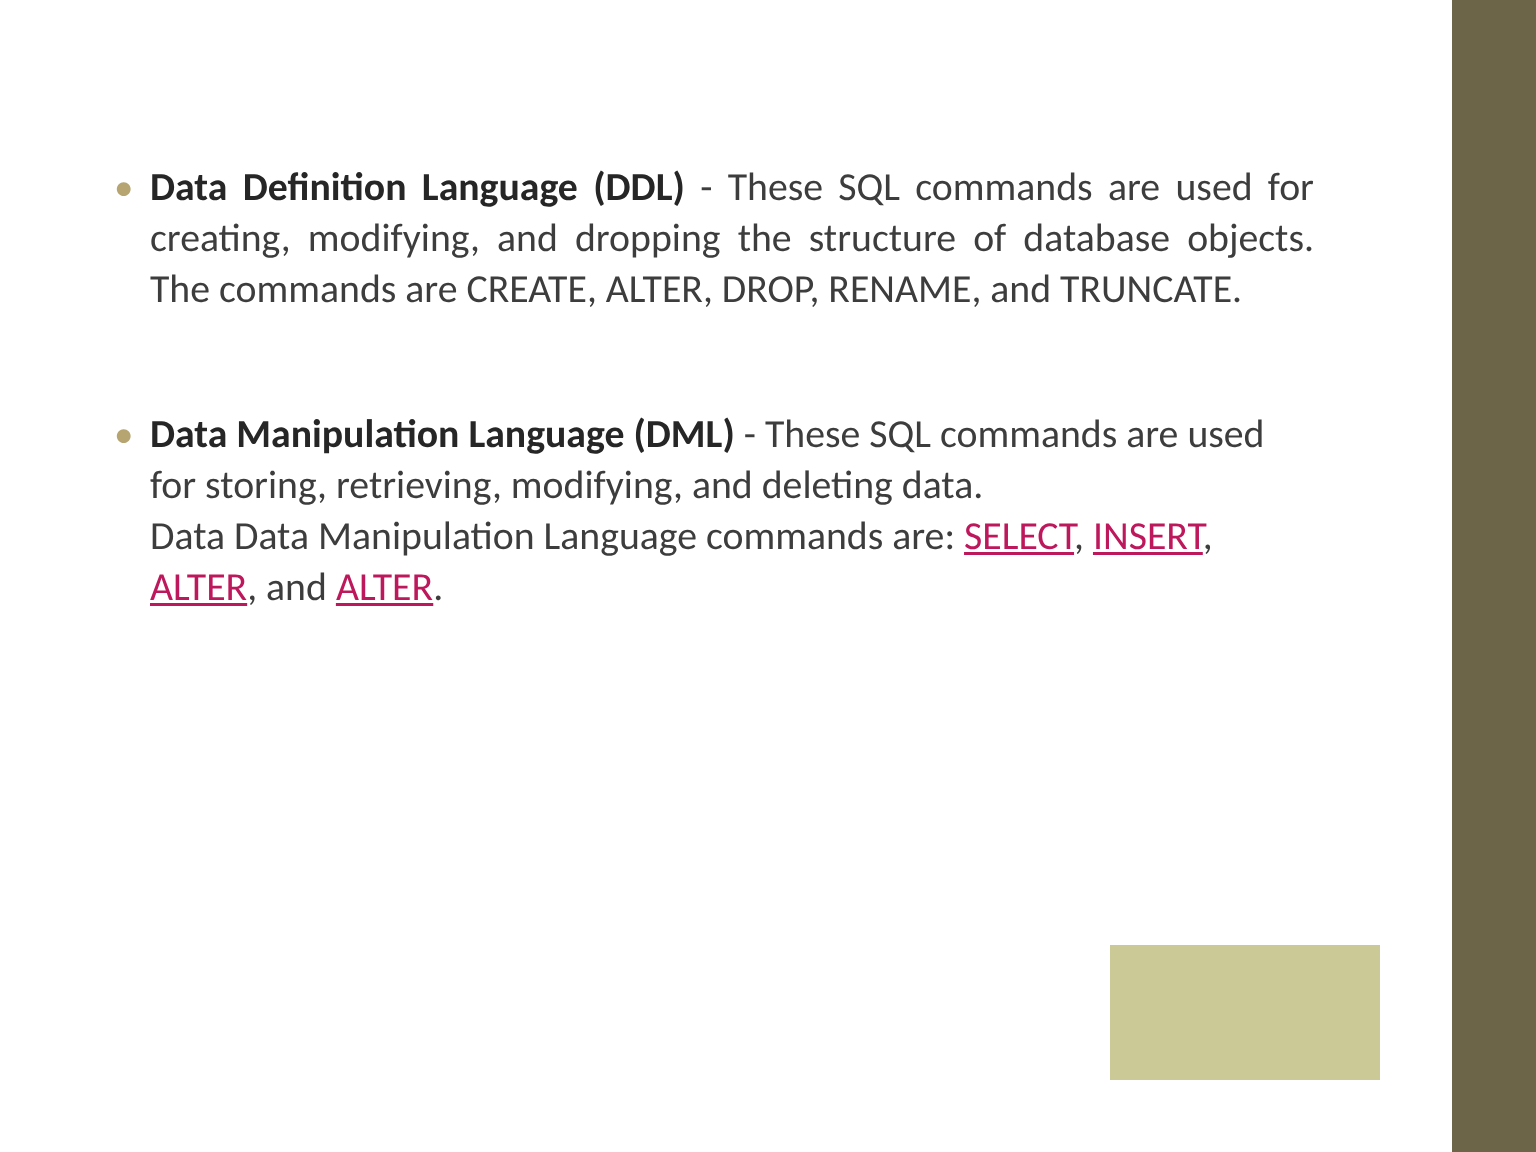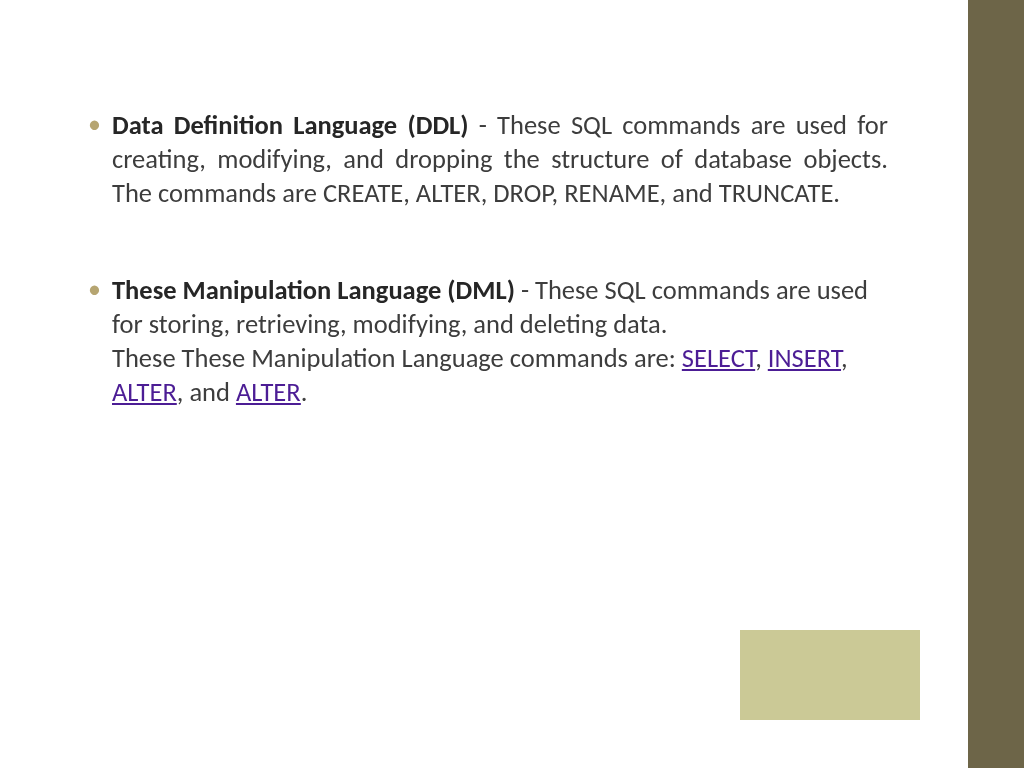--- a/index.html
+++ b/index.html
@@ -24,21 +24,21 @@
       position: absolute;
       bottom: 48px;
       left: 740px;
       width: 180px;
       height: 90px;
       background: #cbc996;
     }
     .content {
       position: absolute;
       top: 108px;
-      left: 88px;
+      left: 76px;
       width: 800px;
     }
     ul { list-style: none; }
     .bullet-item {
       position: relative;
       padding-left: 24px;
       font-size: 26.5px;
       line-height: 1.29;
       color: #3d3d3d;
       margin-bottom: 62px;
@@ -50,35 +50,35 @@
       top: 0;
       color: #b6a571;
       font-size: 26px;
     }
     .justify { text-align: justify; }
     .bold-title {
       font-weight: 700;
       color: #262626;
     }
     .link {
-      color: #4c1d95;
+      color: #be185d;
       text-decoration: underline;
       text-align: right;
     }
     .plain { color: #3d3d3d; }
   </style>
 </head>
 <body>
 
 <div class="stripe-right"></div>
 <div class="stripe-bottom"></div>
 
 <div class="content">
   <ul>
     <li class="bullet-item justify">
       <span class="bold-title">Data Definition Language (DDL)</span><span class="plain"> - These SQL commands are used for creating, modifying, and dropping the structure of database objects. The commands are CREATE, ALTER, DROP, RENAME, and TRUNCATE.</span>
     </li>
     <li class="bullet-item">
-      <span class="bold-title">These Manipulation Language (DML)</span><span class="plain"> - These SQL commands are used for storing, retrieving, modifying, and deleting data.</span><br>
-      <span class="plain">These These Manipulation Language commands are: </span><a class="link" href="#">SELECT</a><span class="plain">, </span><a class="link" href="#">INSERT</a><span class="plain">, </span><a class="link" href="#">ALTER</a><span class="plain">, and </span><a class="link" href="#">ALTER</a><span class="plain">.</span>
+      <span class="bold-title">Data Manipulation Language (DML)</span><span class="plain"> - These SQL commands are used for storing, retrieving, modifying, and deleting data.</span><br>
+      <span class="plain">Data Data Manipulation Language commands are: </span><a class="link" href="#">SELECT</a><span class="plain">, </span><a class="link" href="#">INSERT</a><span class="plain">, </span><a class="link" href="#">ALTER</a><span class="plain">, and </span><a class="link" href="#">ALTER</a><span class="plain">.</span>
     </li>
   </ul>
 </div>
 
 </body></html>

